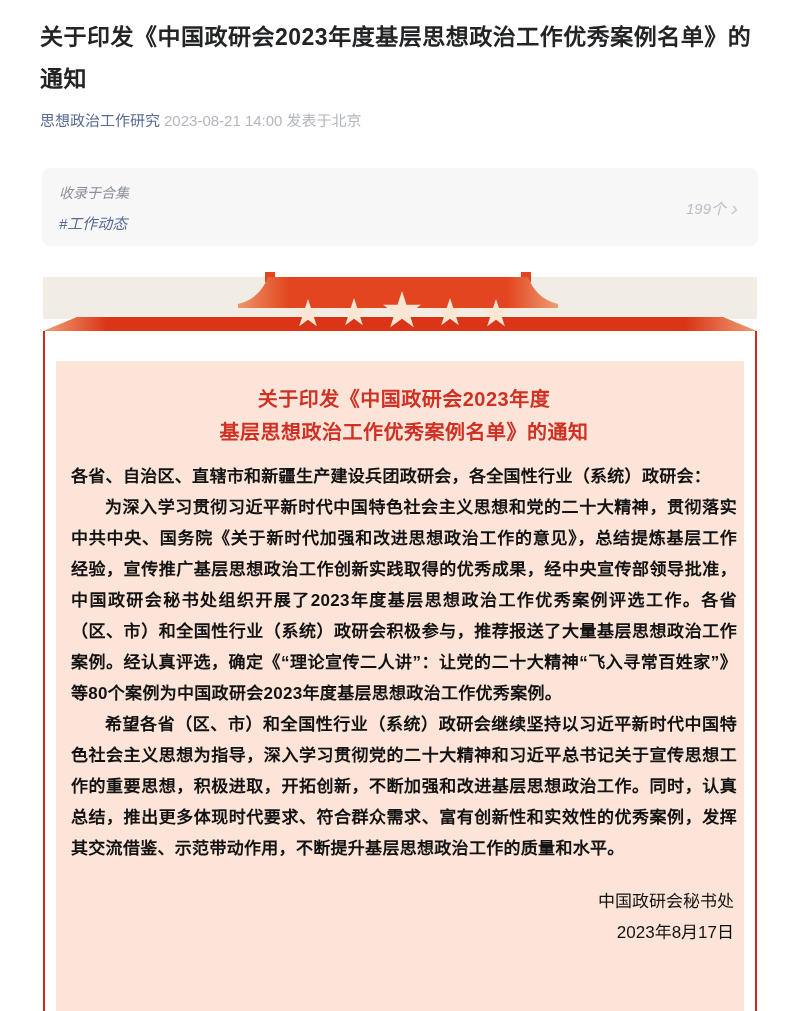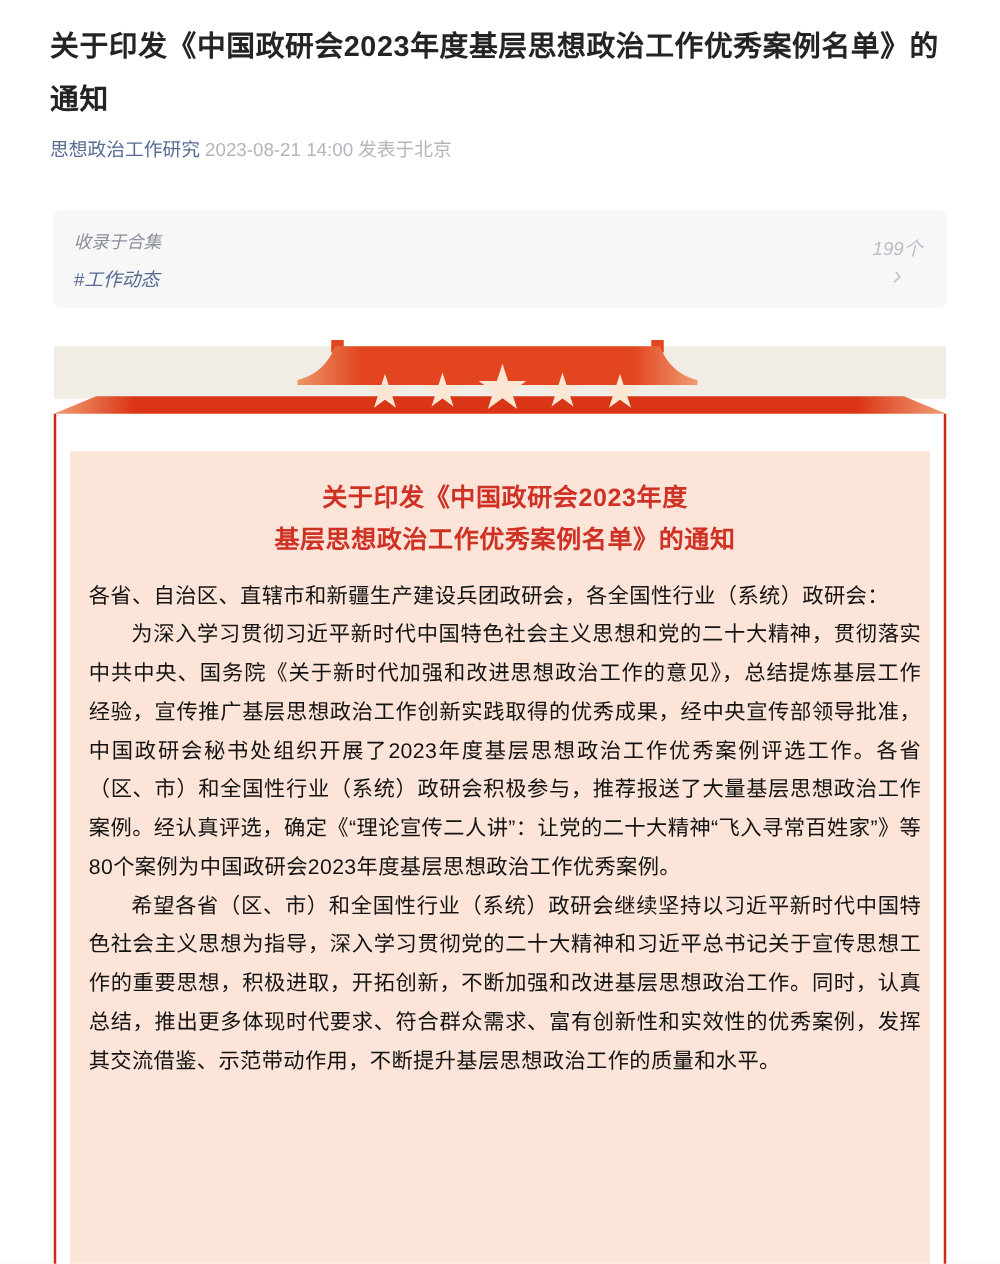--- a/index.html
+++ b/index.html
@@ -28,21 +28,21 @@
     margin: 37px 42px 0 42px;
     background: #f7f7f7; border-radius: 8px;
     height: 78px; padding: 0 20px 0 17px;
     display: flex; align-items: center; justify-content: space-between;
     cursor: pointer;
     font-style: italic;
   }
   .collection-left .collection-label { font-size: 14px; color: #8a8f99; }
   .collection-left .collection-tag   { font-size: 15px; color: #576b95; margin-top: 10px; }
   .collection-right {
-    font-size: 15px; color: #b9bec7; display: flex; align-items: center; gap: 5px; flex-direction: column;
+    font-size: 15px; color: #b9bec7; display: flex; align-items: center; gap: 5px;
   }
   .chevron { font-size: 21px; line-height: 15px; color: #c3c7cf; font-weight: 400; }
   
   .poster { margin: 26px 0 0 43px; width: 714px; }
   .poster-header { display:block; width: 714px; height: 59px; overflow: visible; }
   .doc-box {
     width: 714px;
     border: 2px solid #d0281c; border-top: none;
     background: #ffffff;
     padding: 30px 11px 40px 11px;
@@ -53,21 +53,21 @@
     padding: 20px 7px 8px 15px;
     min-height: 660px;
   }
   .doc-title {
     text-align: center; color: #cf3124; font-weight: 700;
     font-size: 20px; line-height: 33px; letter-spacing: 0.5px;
     margin: 2px 0 12px 0;
   }
   .pink-panel p {
     margin: 0; font-size: 17px; line-height: 31px;
-    text-align: justify; color: #131313; letter-spacing: 0.3px;
+    text-align: justify; color: #131313; letter-spacing: 0.3px; font-weight: bold;
   }
   .pink-panel p.indent { text-indent: 2em; margin-top: 0; }
   .signature-block {
     margin-top: 22px; padding-right: 3px;
     text-align: right; font-size: 17px; line-height: 31px; color: #131313;
   }
 </style>
 </head>
 <body>
 
@@ -132,18 +132,22 @@
 
         <div class="doc-title">
           <div>关于印发《中国政研会2023年度</div>
           <div>基层思想政治工作优秀案例名单》的通知</div>
         </div>
 
         <p>各省、自治区、直辖市和新疆生产建设兵团政研会，各全国性行业（系统）政研会：</p>
         <p class="indent">为深入学习贯彻习近平新时代中国特色社会主义思想和党的二十大精神，贯彻落实中共中央、国务院《关于新时代加强和改进思想政治工作的意见》，总结提炼基层工作经验，宣传推广基层思想政治工作创新实践取得的优秀成果，经中央宣传部领导批准，中国政研会秘书处组织开展了2023年度基层思想政治工作优秀案例评选工作。各省（区、市）和全国性行业（系统）政研会积极参与，推荐报送了大量基层思想政治工作案例。经认真评选，确定《“理论宣传二人讲”：让党的二十大精神“飞入寻常百姓家”》等80个案例为中国政研会2023年度基层思想政治工作优秀案例。</p>
         <p class="indent">希望各省（区、市）和全国性行业（系统）政研会继续坚持以习近平新时代中国特色社会主义思想为指导，深入学习贯彻党的二十大精神和习近平总书记关于宣传思想工作的重要思想，积极进取，开拓创新，不断加强和改进基层思想政治工作。同时，认真总结，推出更多体现时代要求、符合群众需求、富有创新性和实效性的优秀案例，发挥其交流借鉴、示范带动作用，不断提升基层思想政治工作的质量和水平。</p>
 
+        <div class="signature-block">
+          <div>中国政研会秘书处</div>
+          <div>2023年8月17日</div>
+        </div>
 
       </div>
     </div>
   </div>
 
 </div>
 
 </body></html>

